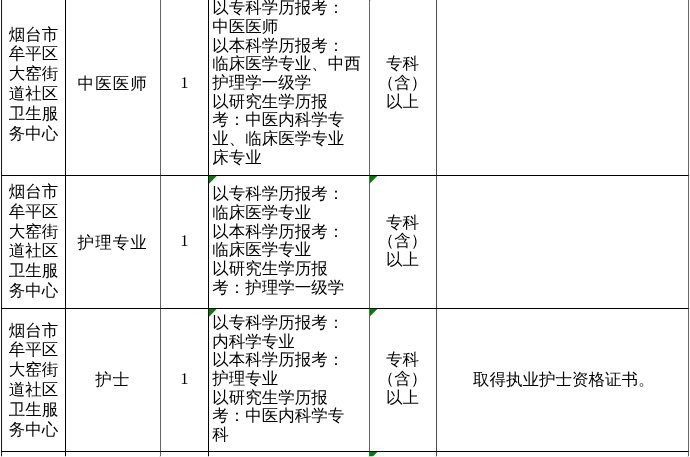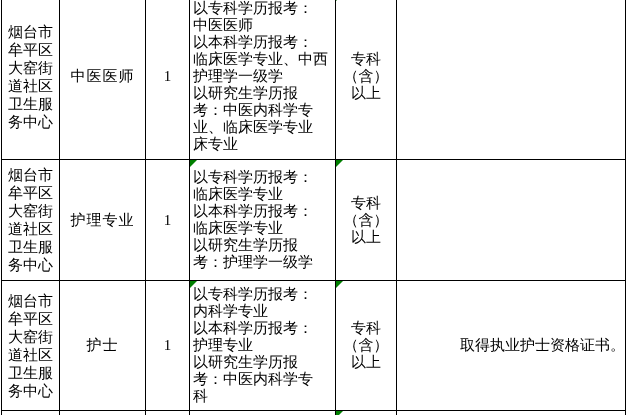--- a/index.html
+++ b/index.html
@@ -20,21 +20,21 @@
   }
   tr.r1 td { height:166px; }
   tr.r2 td { height:121px; }
   tr.r3 td { height:130px; }
   tr.r4 td { height:50px; }
   td.c-org { text-align:center; line-height:18px; }
   td.c-pos { text-align:center; letter-spacing:1px; }
   td.c-num { text-align:center; }
   td.c-edu { text-align:left; line-height:17px; padding-left:3px; }
   td.c-deg { text-align:center; line-height:17px; }
-  td.c-ext { text-align:right; padding-left:3px; }
+  td.c-ext { text-align:center; padding-left:3px; }
   .marker {
     position:absolute; left:0; top:0; width:0; height:0;
     border-top:7px solid #007F00; border-right:7px solid transparent;
   }
 </style>
 </head>
 <body>
 
 <div class="screen">
   <table class="grid">

